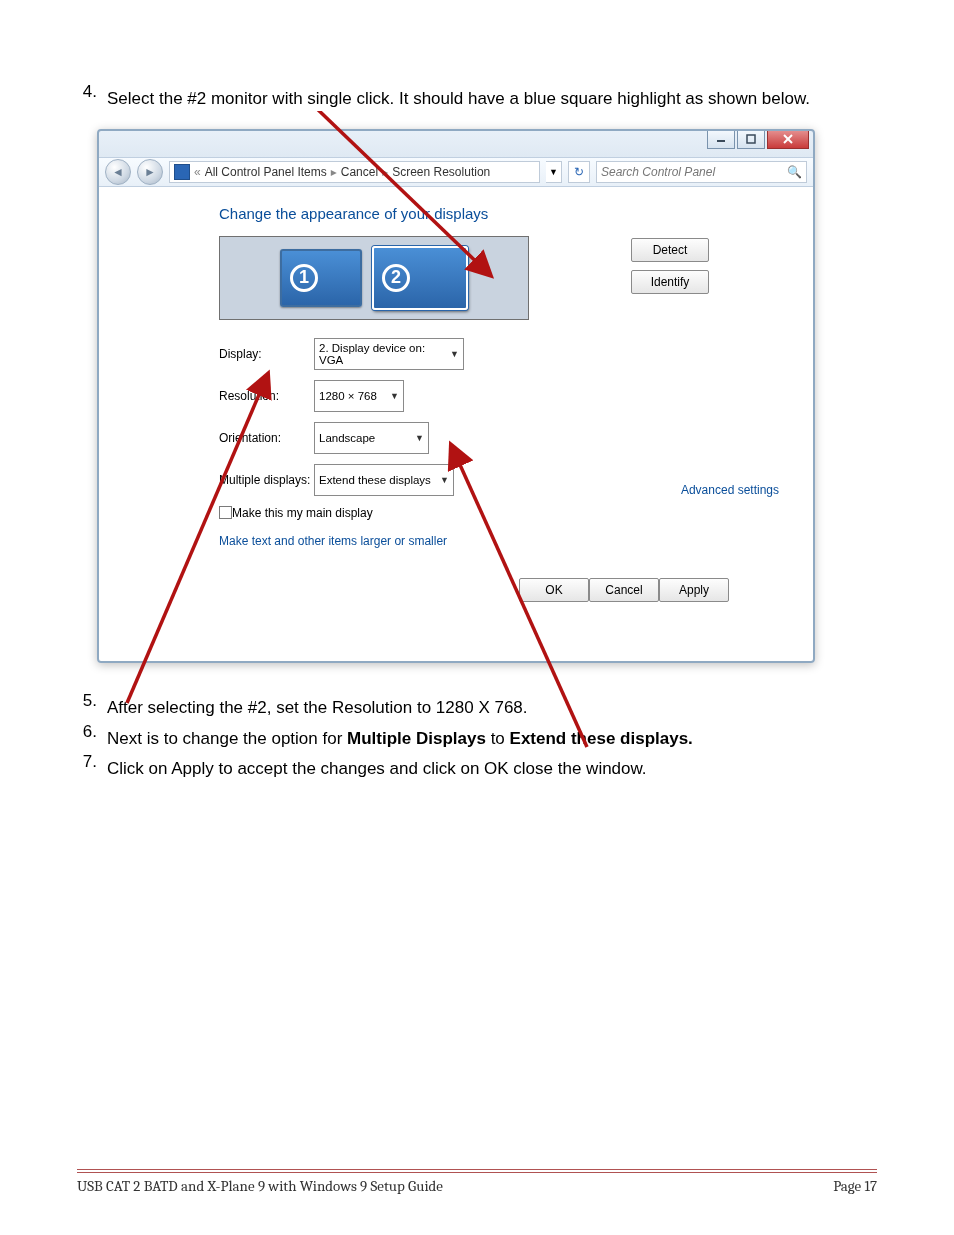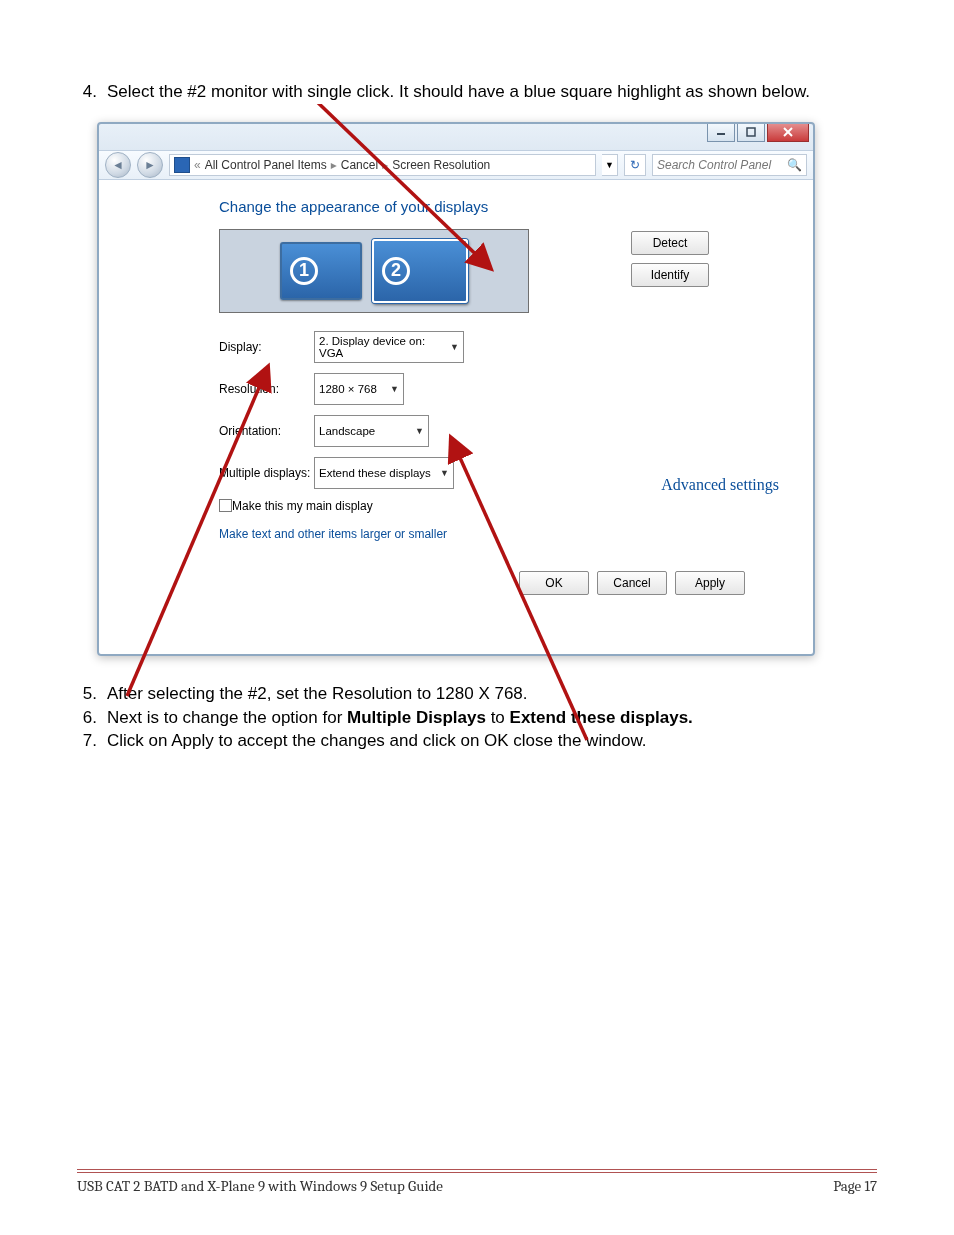--- a/index.html
+++ b/index.html
@@ -6,21 +6,21 @@
   body {
     width:954px; height:1235px;
     font-family:"Century Gothic", "Segoe UI", Arial, sans-serif;
     color:#000; background:#fff;
     box-sizing:border-box; padding:80px 77px 40px 77px;
     display:flex; flex-direction:column;
   }
   ol.steps { list-style:none; margin:0; padding:0; font-size:17px; line-height:1.4; }
   ol.steps li { display:flex; }
   ol.steps .num { width:30px; flex:none; text-align:right; padding-right:10px; }
-  ol.steps .txt { flex:1; }
+  ol.steps .txt { flex:1;margin-top:7px; }
   .bold { font-weight:bold; }
 
   .win {
     margin:18px 0 10px 0; width:718px; height:534px;
     border:2px solid #8fa9c2; border-radius:4px;
     box-shadow:0 2px 10px rgba(0,0,0,.25);
     background:linear-gradient(#e8f0f8,#dfe9f3 26px,#ffffff 27px,#ffffff 100%);
     font-family:"Segoe UI", Tahoma, Arial, sans-serif;
     font-size:12px; color:#000; position:relative;
   }
@@ -32,21 +32,21 @@
             display:flex; align-items:center; padding:0 6px; gap:6px;
             background:linear-gradient(#f7fbff,#e8f0f8); }
   .navbtn { width:26px; height:26px; border-radius:50%;
             background:radial-gradient(circle at 35% 30%, #ffffff, #cfd9e4 60%, #a6b4c4);
             border:1px solid #9fb1c4; display:flex; align-items:center; justify-content:center; color:#6b7f95; }
   .addr { flex:1; height:22px; border:1px solid #bfcbd9; background:#fff; display:flex; align-items:center; padding:0 4px; gap:4px; color:#333;}
   .addr .ico { width:16px; height:16px; background:#2a66b5; display:inline-block; border:1px solid #1f4e8b;}
   .addr .sep { color:#888; }
   .dropbox { width:16px; height:22px; border:1px solid #bfcbd9; border-left:none; background:#fff; display:flex; align-items:center; justify-content:center;}
   .refresh { width:22px; height:22px; border:1px solid #bfcbd9; background:#fff; display:flex; align-items:center; justify-content:center; color:#2a66b5;}
-  .search { width:155px; height:22px; border:1px solid #bfcbd9; background:#fff; display:flex; align-items:center; padding:0 4px; color:#777; font-style:italic;}
+  .search { width:211px; height:22px; border:1px solid #bfcbd9; background:#fff; display:flex; align-items:center; padding:0 4px; color:#777; font-style:italic;}
   .search span.mag { margin-left:auto; font-style:normal; color:#4b6ea0;}
   .content { padding:18px 24px 18px 120px; position:relative; }
   .heading { color:#0a4e9a; font-size:15px; margin-bottom:14px;}
   .preview { width:310px; height:84px; border:1px solid #707070; background:#c9d3df;
              display:flex; align-items:center; justify-content:center; gap:10px; padding:8px; position:relative;}
   .monitor { background:linear-gradient(#4a8fd6,#2b65a9); border:2px solid #3d6da0; border-radius:3px;
              position:relative; display:flex; align-items:center; justify-content:flex-start; padding-left:8px; box-shadow:0 1px 2px rgba(0,0,0,.4);}
   .mon1 { width:82px; height:58px; }
   .mon2 { width:96px; height:64px; border:2px solid #ffffff; box-shadow:0 0 0 1px #2a65a9, 1px 2px 3px rgba(0,0,0,.5); }
   .numcirc { width:28px; height:28px; border:3px solid #fff; border-radius:50%; color:#fff; font-weight:bold;
@@ -57,22 +57,22 @@
   .fields { margin-top:18px; }
   .row { display:flex; align-items:center; margin:10px 0; }
   .row label { width:95px; }
   .combo { border:1px solid #8a8a8a; height:20px; background:#fff; display:flex; align-items:center;
            padding:15px 4px; font-size:11.5px; position:relative;}
   .combo .arr { margin-left:auto; font-size:9px; color:#333;}
   .check { display:flex; align-items:center; margin-top:8px;}
   .check .box { width:13px; height:13px; border:1px solid #7a7a7a; background:#fff;}
   .links { margin-top:14px; }
   .links a { color:#0a4e9a; text-decoration:none; display:block; margin:6px 0; font-size:12px;}
-  .adv { position:absolute; right:34px; top:296px; color:#0a4e9a; text-decoration:none; font-size:16px;font-family:Liberation Serif, serif;}
-  .okrow { margin-top:30px; display:flex; gap:8px; margin-left:300px;}
+  .adv { position:absolute; right:34px; top:296px; color:#0a4e9a; text-decoration:none; font-size:12px;}
+  .okrow { margin-top:30px; display:flex; gap:0; margin-left:300px;}
   .okrow .wbtn { min-width:70px; }
 
   .arrows { position:absolute; pointer-events:none; top:0; left:0; z-index:50;}
 
   .endgap { flex:1; }
   .rule { border-top:4px double #b05252; margin-bottom:4px; }
   .endbar { display:flex; justify-content:space-between; font-family:Cambria, Georgia, serif; font-size:15px; color:#333;}
   * { box-sizing:border-box; }
 </style>
 </head>

